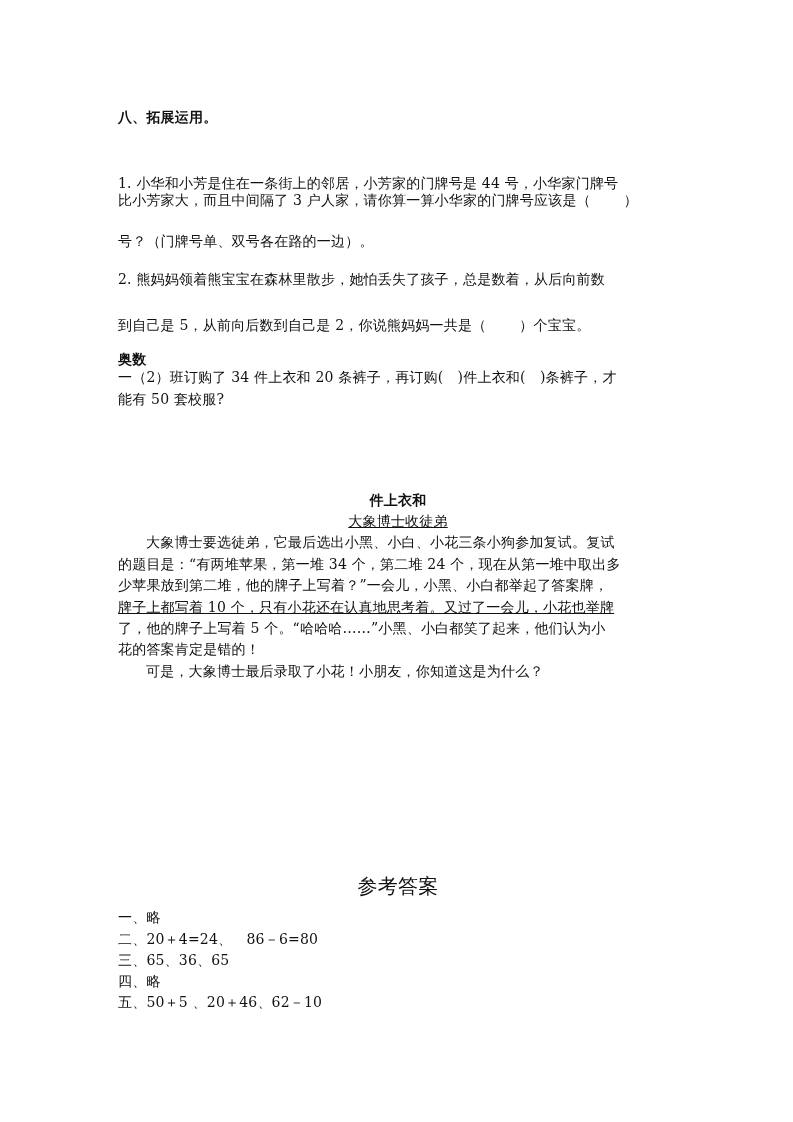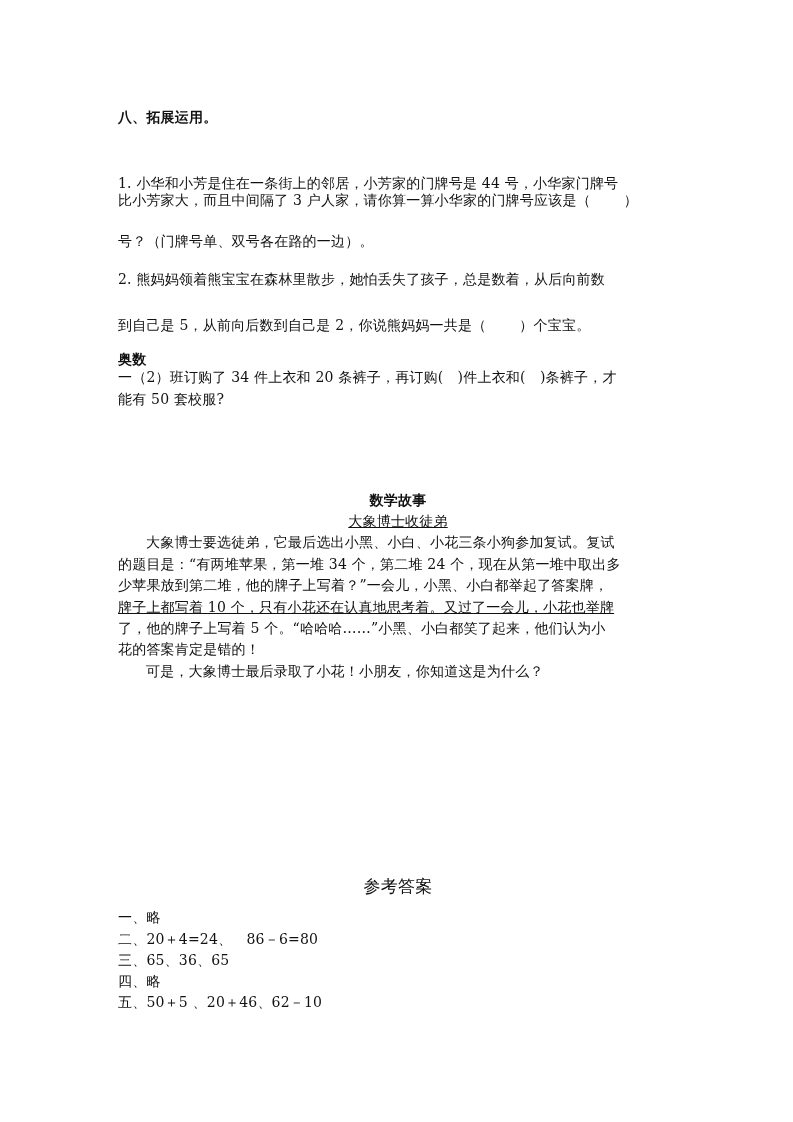--- a/index.html
+++ b/index.html
@@ -29,21 +29,21 @@
     }
     .center {
       left: 118px;
       width: 560px;
       text-align: center;
     }
     .story-indent {
       text-indent: 28px;
     }
     .heading-lg {
-      font-size: 17px;
+      font-size: 20px;
       line-height: 24px;
     }
     .subtitle {
       font-size: 14px;
       text-decoration: underline;
     }
   </style>
 </head>
 <body>
 
@@ -55,21 +55,21 @@
   <div class="line" style="top:191px;">比小芳家大，而且中间隔了 3 户人家，请你算一算小华家的门牌号应该是（　　 ）</div>
   <div class="line" style="top:232px;">号？（门牌号单、双号各在路的一边）。</div>
 
   <div class="line" style="top:270px;">2. 熊妈妈领着熊宝宝在森林里散步，她怕丢失了孩子，总是数着，从后向前数</div>
   <div class="line" style="top:316px;">到自己是 5，从前向后数到自己是 2，你说熊妈妈一共是（　　 ）个宝宝。</div>
 
   <div class="line bold" style="top:350px;">奥数</div>
   <div class="line" style="top:368px;">一（2）班订购了 34 件上衣和 20 条裤子，再订购(　)件上衣和(　)条裤子，才</div>
   <div class="line" style="top:390px;">能有 50 套校服?</div>
 
-  <div class="line bold center" style="top:491px;">数学故事</div>
+  <div class="line bold center" style="top:491px;">件上衣和</div>
   <div class="line center subtitle" style="top:512px;">大象博士收徒弟</div>
 
   <div class="line story-indent" style="top:533px;">大象博士要选徒弟，它最后选出小黑、小白、小花三条小狗参加复试。复试</div>
   <div class="line" style="top:555px;">的题目是：“有两堆苹果，第一堆 34 个，第二堆 24 个，现在从第一堆中取出多</div>
   <div class="line" style="top:576px;">少苹果放到第二堆，他的牌子上写着？”一会儿，小黑、小白都举起了答案牌，</div>
   <div class="line" style="top:598px;text-decoration:underline;">牌子上都写着 10 个，只有小花还在认真地思考着。又过了一会儿，小花也举牌</div>
   <div class="line" style="top:619px;">了，他的牌子上写着 5 个。“哈哈哈……”小黑、小白都笑了起来，他们认为小</div>
   <div class="line" style="top:640px;">花的答案肯定是错的！</div>
   <div class="line story-indent" style="top:662px;">可是，大象博士最后录取了小花！小朋友，你知道这是为什么？</div>
 

